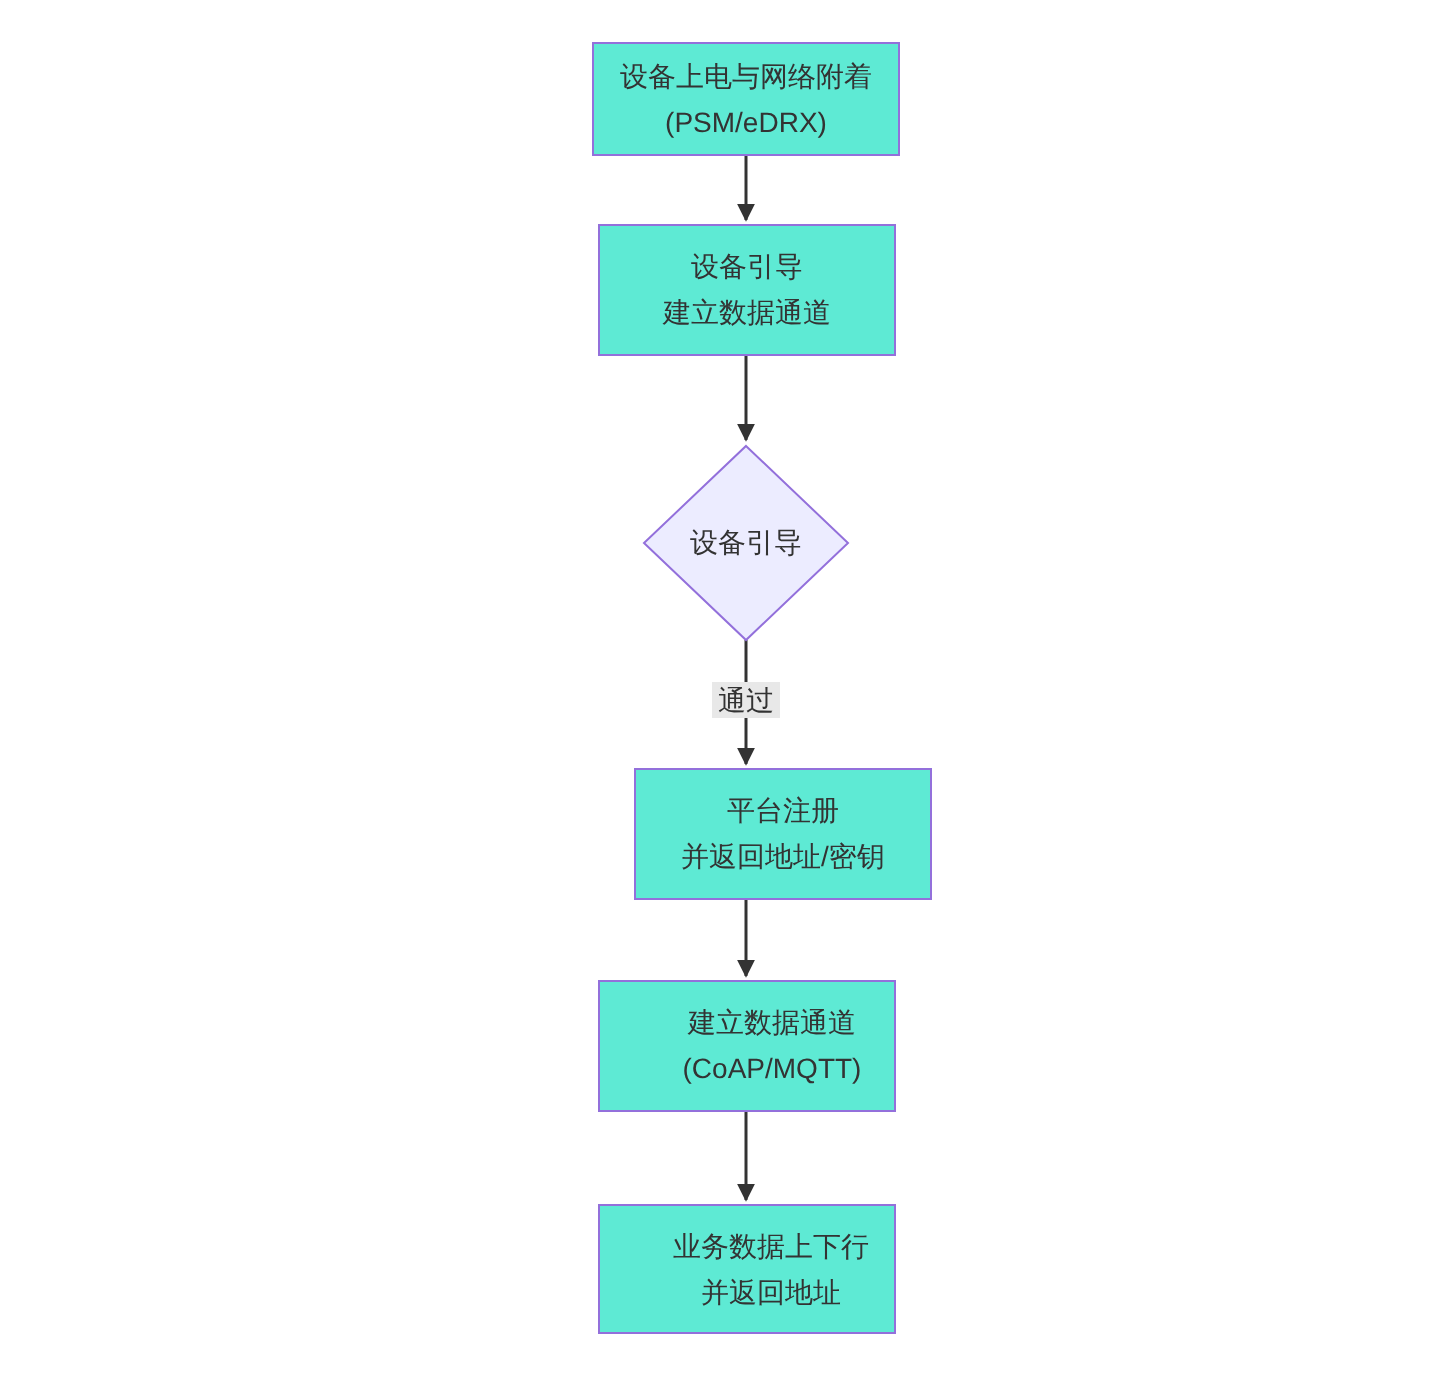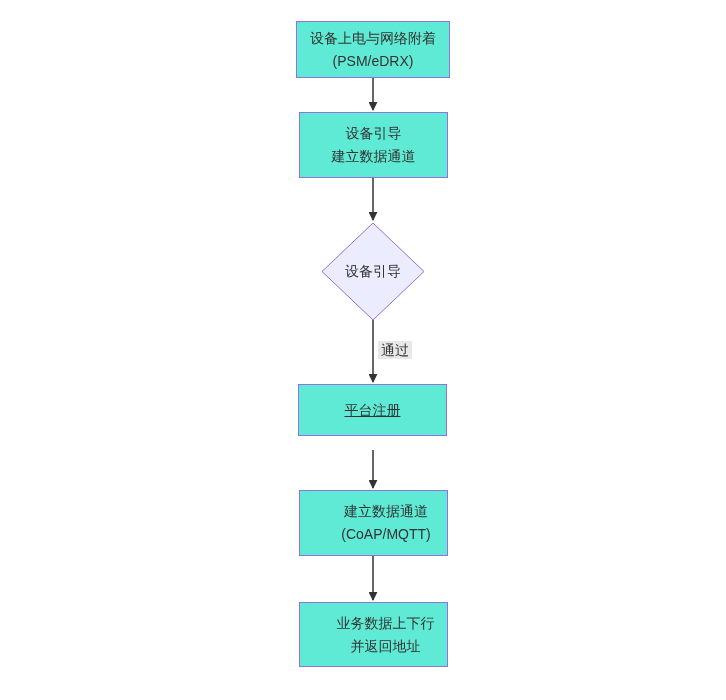--- a/index.html
+++ b/index.html
@@ -52,21 +52,21 @@
     position: absolute;
     left: 373px;
     top: 272px;
     transform: translate(-50%, -50%);
     font-size: 14px;
     color: #333333;
     white-space: nowrap;
   }
   .edge-label {
     position: absolute;
-    left: 395px;
+    left: 373px;
     top: 341px;
     transform: translateX(-50%);
     background: #e8e8e8;
     padding: 0 3px;
     font-size: 14px;
     line-height: 18px;
     color: #333333;
     white-space: nowrap;
   }
 </style>
@@ -98,22 +98,23 @@
 
   <div class="node" style="left:299px; top:112px; width:149px; height:66px;text-align:right;">
     <span>设备引导</span>
     <span>建立数据通道</span>
   </div>
 
   <div class="diamond-label">设备引导</div>
 
   <div class="edge-label">通过</div>
 
-  <div class="node" style="left:298px; top:384px; width:149px; height:52px;text-decoration:underline;">
+  <div class="node" style="left:317px; top:384px; width:149px; height:66px;">
     <span>平台注册</span>
+    <span>并返回地址/密钥</span>
   </div>
 
   <div class="node" style="left:299px; top:490px; width:149px; height:66px;padding-left:25px;">
     <span>建立数据通道</span>
     <span>(CoAP/MQTT)</span>
   </div>
 
   <div class="node" style="left:299px; top:602px; width:149px; height:65px;padding-left:24px;">
     <span>业务数据上下行</span>
     <span>并返回地址</span>

